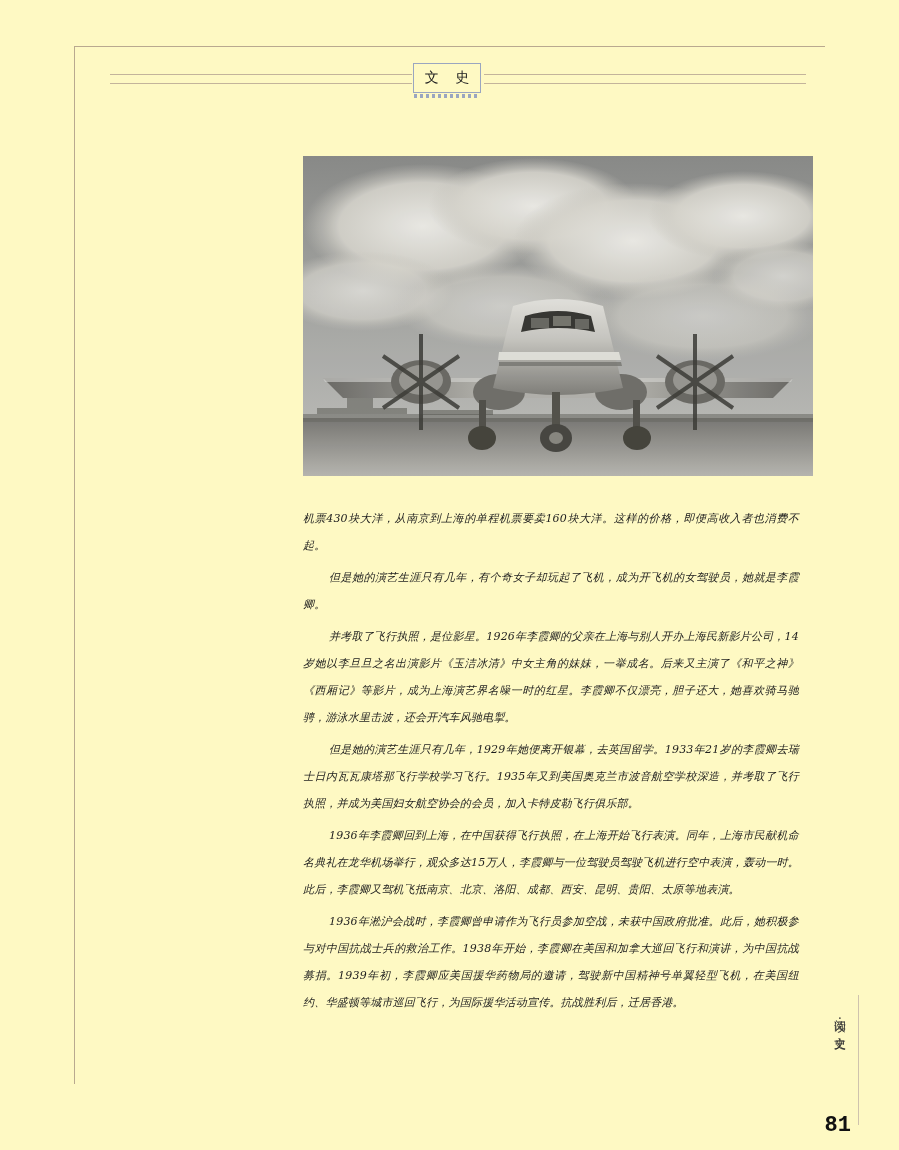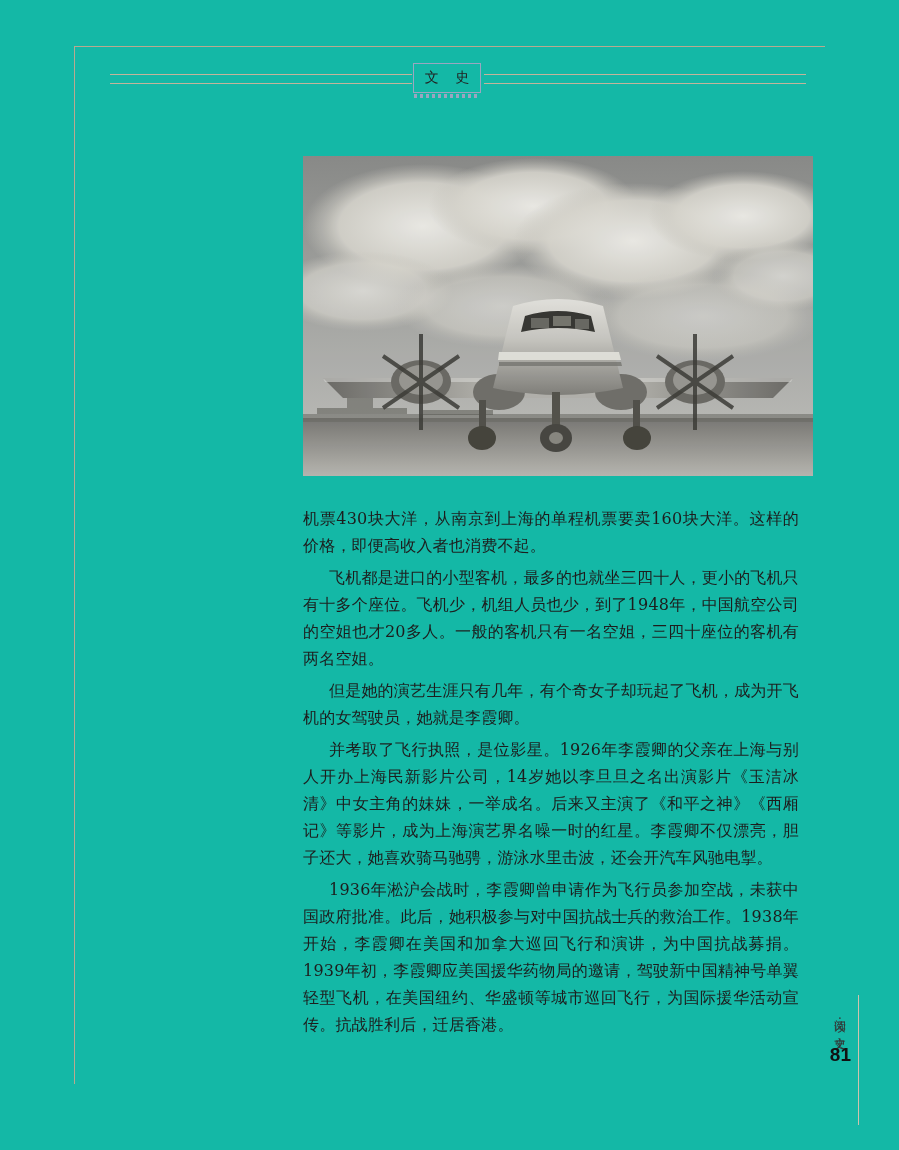--- a/index.html
+++ b/index.html
@@ -11,21 +11,21 @@
     width: 899px;
     height: 1150px;
     position: relative;
     font-family: "DejaVu Serif", "Liberation Serif", serif;
     overflow: hidden;
   }
 
   .page {
     position: absolute;
     inset: 0;
-    background: #14b8a6;
+    background: #fef9c3;
   }
 
   
   .header-rule-top {
     position: absolute;
     left: 74px;
     right: 74px;
     top: 46px;
     height: 1px;
     background: #b9a98f;
@@ -118,28 +118,29 @@
   .photo svg { display: block; }
 
   
   .body-col {
     position: absolute;
     left: 303px;
     top: 505px;
     width: 512px;
   }
   .para {
-    font-size: 16px;
+    font-size: 11px;
     line-height: 27px;
     color: #1d1d1d;
     text-align: justify;
     text-justify: inter-ideograph;
     margin: 0 16px 5px 0;
     font-family: "DejaVu Serif", "Liberation Serif", serif;
     letter-spacing: 0.2px;
+    font-style: italic;
   }
   .para.indent { text-indent: 26px; }
 
   
   .side-label {
     position: absolute;
     right: 52px;
     top: 1010px;
     width: 16px;
     text-align: center;
@@ -147,25 +148,25 @@
     line-height: 15px;
     color: #333;
     writing-mode: vertical-rl;
     text-orientation: upright;
     letter-spacing: 1px;
     font-family: "DejaVu Serif", "Liberation Serif", serif;
   }
   .page-number {
     position: absolute;
     right: 48px;
-    top: 1044px;
-    font-size: 19px;
+    top: 1113px;
+    font-size: 22px;
     font-weight: bold;
     color: #111;
-    font-family: Liberation Sans, sans-serif;
+    font-family: Liberation Mono, monospace;
   }
   .corner-rule {
     position: absolute;
     right: 40px;
     top: 995px;
     width: 1px;
     height: 130px;
     background: #cfc3ad;
   }
 </style>
@@ -276,23 +277,24 @@
       <ellipse cx="179" cy="282" rx="14" ry="12" fill="#48473f"></ellipse>
       <rect x="330" y="244" width="7" height="32" fill="#55544e"></rect>
       <ellipse cx="334" cy="282" rx="14" ry="12" fill="#48473f"></ellipse>
 
       <rect x="0" y="0" width="510" height="320" fill="#000" opacity="0.04"></rect>
     </svg>
   </div>
 
   <div class="body-col">
     <p class="para">机票430块大洋，从南京到上海的单程机票要卖160块大洋。这样的价格，即便高收入者也消费不起。</p>
-    <p class="para indent">飞机都是进口的小型客机，最多的也就坐三四十人，更小的飞机只有十多个座位。飞机少，机组人员也少，到了1948年，中国航空公司的空姐也才20多人。一般的客机只有一名空姐，三四十座位的客机有两名空姐。</p>
     <p class="para indent">但是她的演艺生涯只有几年，有个奇女子却玩起了飞机，成为开飞机的女驾驶员，她就是李霞卿。</p>
     <p class="para indent">并考取了飞行执照，是位影星。1926年李霞卿的父亲在上海与别人开办上海民新影片公司，14岁她以李旦旦之名出演影片《玉洁冰清》中女主角的妹妹，一举成名。后来又主演了《和平之神》《西厢记》等影片，成为上海演艺界名噪一时的红星。李霞卿不仅漂亮，胆子还大，她喜欢骑马驰骋，游泳水里击波，还会开汽车风驰电掣。</p>
+    <p class="para indent">但是她的演艺生涯只有几年，1929年她便离开银幕，去英国留学。1933年21岁的李霞卿去瑞士日内瓦瓦康塔那飞行学校学习飞行。1935年又到美国奥克兰市波音航空学校深造，并考取了飞行执照，并成为美国妇女航空协会的会员，加入卡特皮勒飞行俱乐部。</p>
+    <p class="para indent">1936年李霞卿回到上海，在中国获得飞行执照，在上海开始飞行表演。同年，上海市民献机命名典礼在龙华机场举行，观众多达15万人，李霞卿与一位驾驶员驾驶飞机进行空中表演，轰动一时。此后，李霞卿又驾机飞抵南京、北京、洛阳、成都、西安、昆明、贵阳、太原等地表演。</p>
     <p class="para indent">1936年淞沪会战时，李霞卿曾申请作为飞行员参加空战，未获中国政府批准。此后，她积极参与对中国抗战士兵的救治工作。1938年开始，李霞卿在美国和加拿大巡回飞行和演讲，为中国抗战募捐。1939年初，李霞卿应美国援华药物局的邀请，驾驶新中国精神号单翼轻型飞机，在美国纽约、华盛顿等城市巡回飞行，为国际援华活动宣传。抗战胜利后，迁居香港。</p>
   </div>
 
   <div class="corner-rule"></div>
   <div class="side-label">阅读·文史</div>
   <div class="page-number">81</div>
 
 </div>
 
 </body></html>

